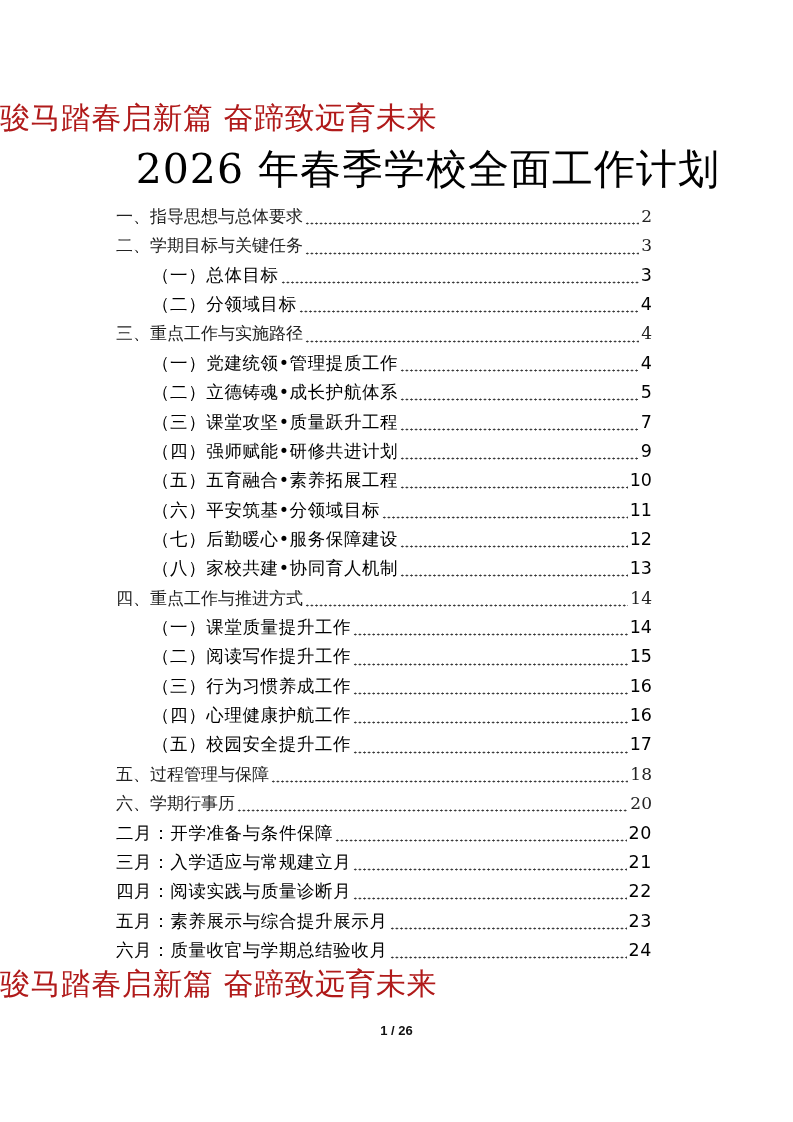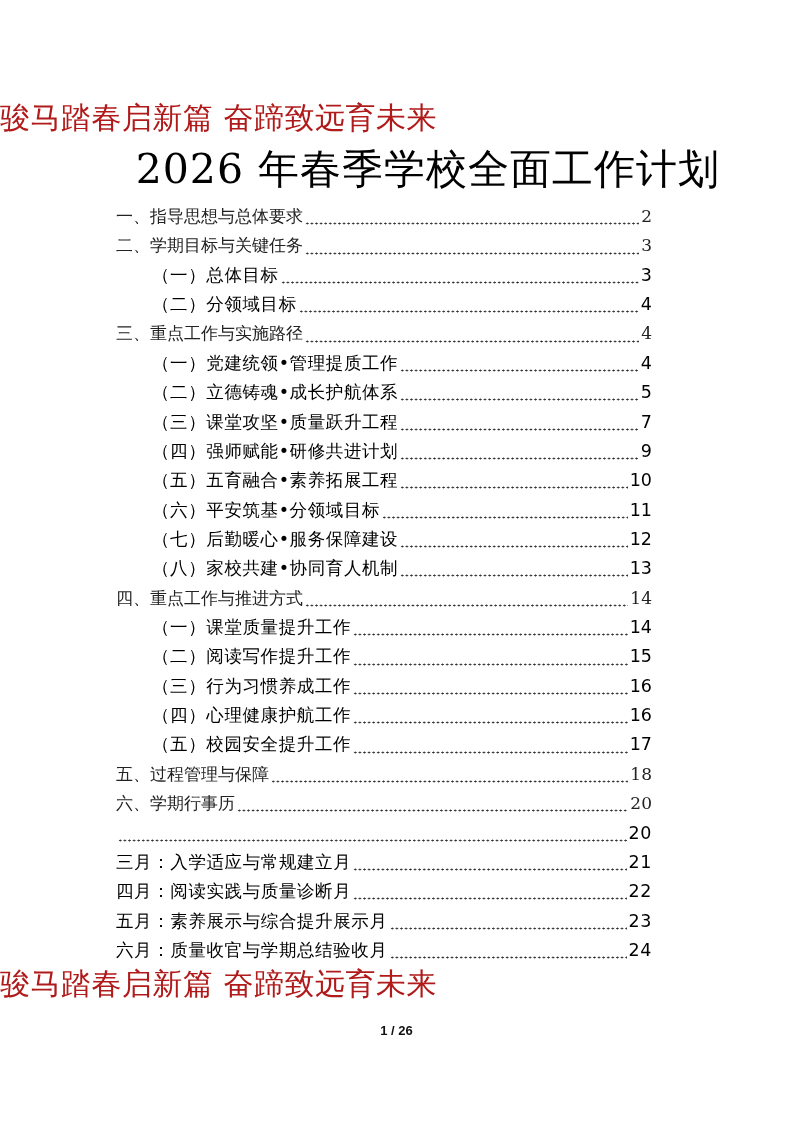--- a/index.html
+++ b/index.html
@@ -228,20 +228,21 @@
         <span class="toc-label">五、过程管理与保障</span>
         <span class="toc-leader"></span>
         <span class="toc-page">18</span>
       </li>
     <li class="toc-row level-1">
         <span class="toc-label">六、学期行事历</span>
         <span class="toc-leader"></span>
         <span class="toc-page">20</span>
       </li>
     <li class="toc-row month">
+        <span class="toc-label">二月：开学准备与条件保障</span>
         <span class="toc-leader"></span>
         <span class="toc-page">20</span>
       </li>
     <li class="toc-row month">
         <span class="toc-label">三月：入学适应与常规建立月</span>
         <span class="toc-leader"></span>
         <span class="toc-page">21</span>
       </li>
     <li class="toc-row month">
         <span class="toc-label">四月：阅读实践与质量诊断月</span>

